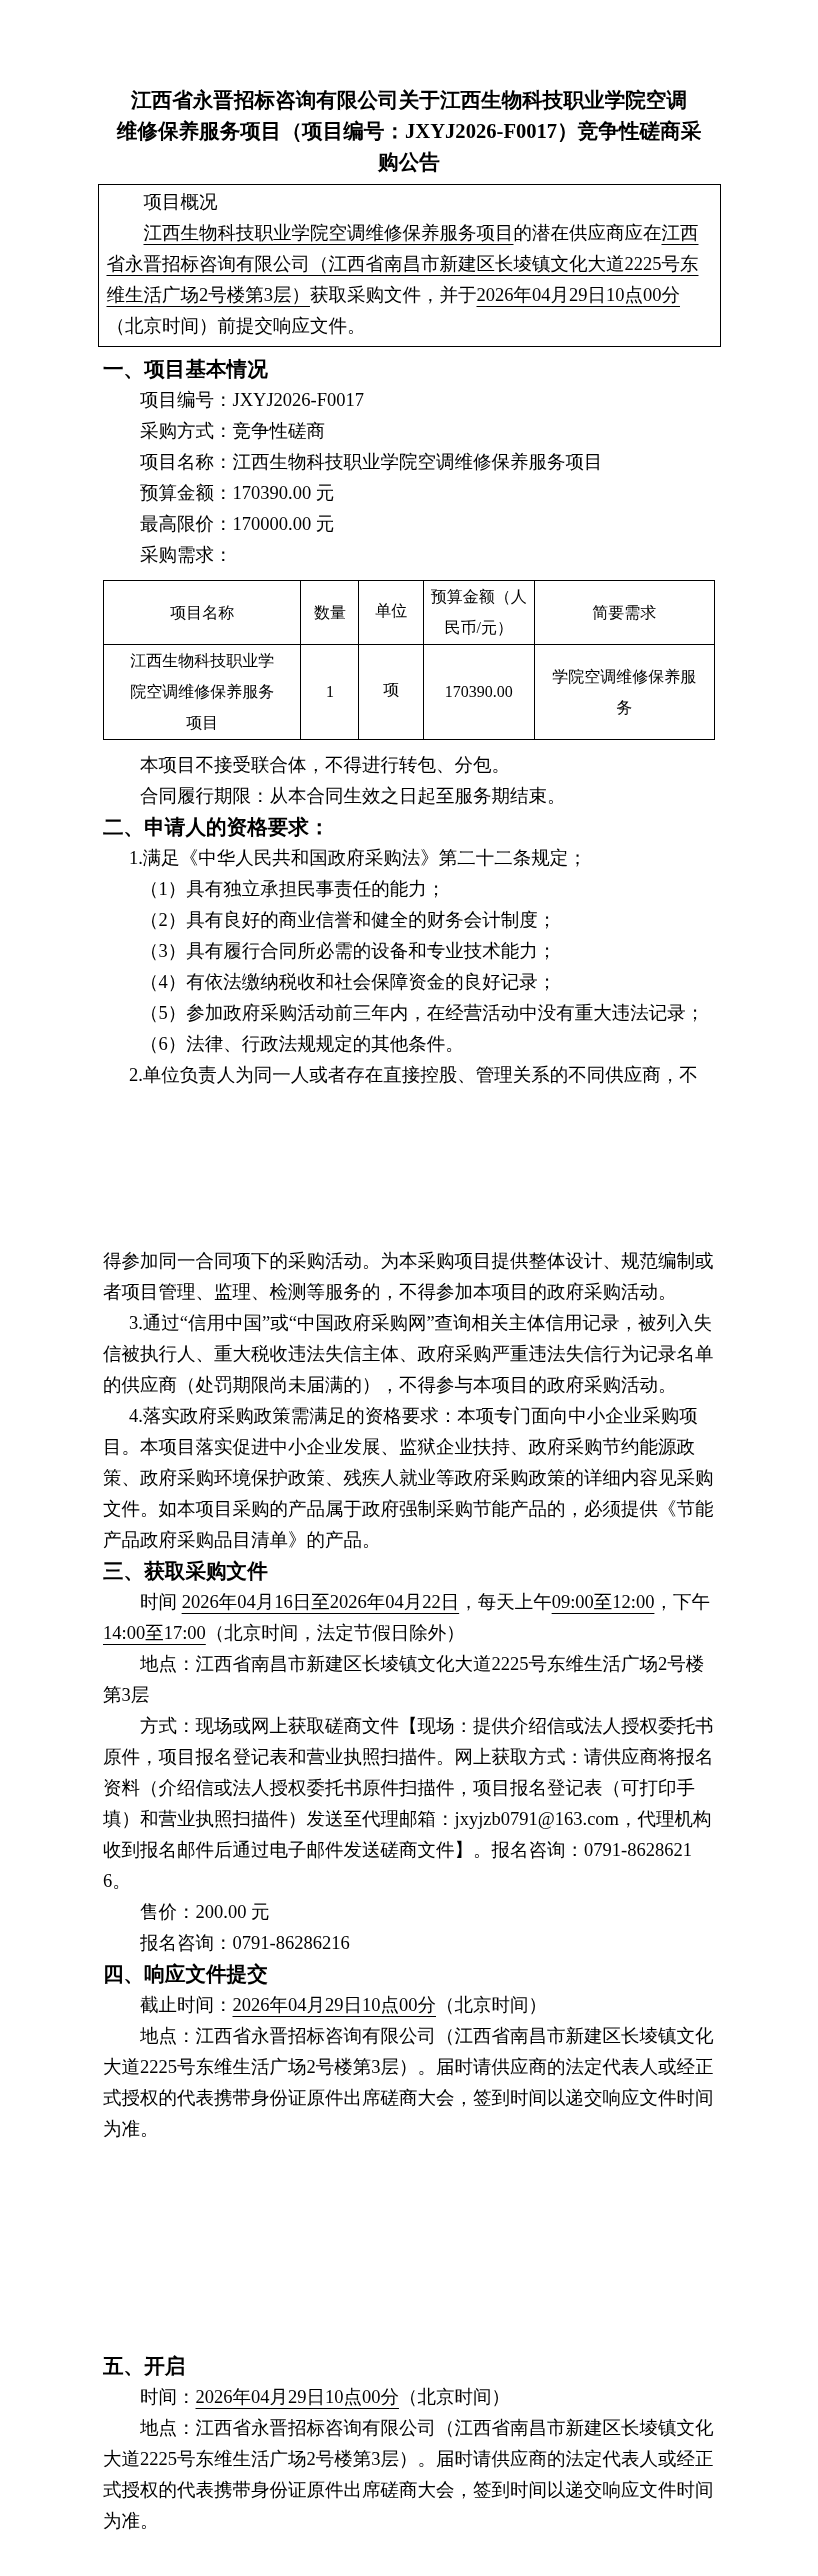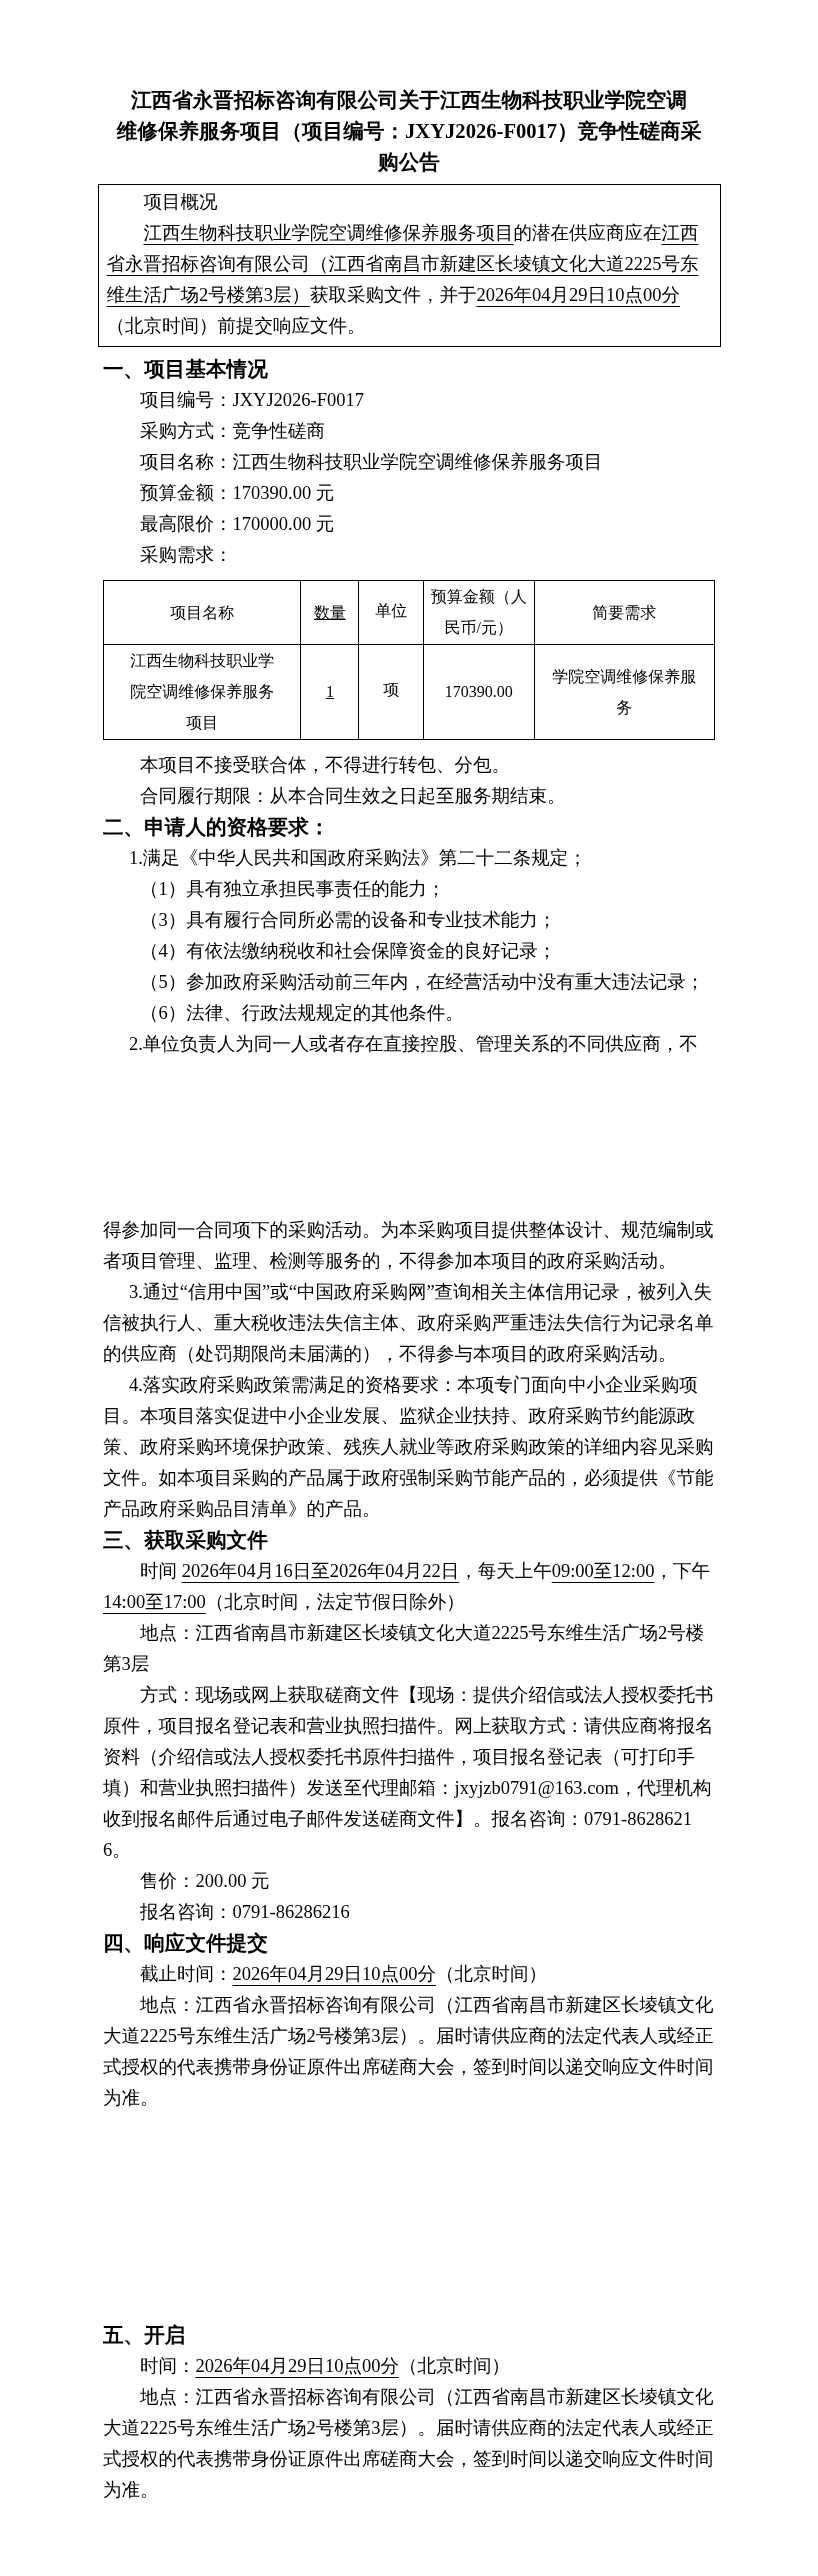--- a/index.html
+++ b/index.html
@@ -43,21 +43,21 @@
   table.req th,table.req td{
     border:1px solid #000;
     font-weight:normal;
     text-align:center;
     vertical-align:middle;
     line-height:31px;
     padding:0 3.1px;
     word-break:break-all;
   }
   table.req .c1{width:190px;padding:0 19.6px;}
-  table.req .c2{width:59px;text-decoration:underline;}
+  table.req .c2{width:59px;}
   table.req .c3{width:67px;font-family:Liberation Mono, monospace;}
   table.req .c4{width:120px;padding:0 3.1px;}
   table.req .c5{width:182px;padding:0 14.4px;}
   table.req thead th{height:63px;}
   table.req tbody td{height:94px;}
   .spacer-a{height:155px;}
   .spacer-b{height:206px;}
 </style>
 </head>
 <body>
@@ -110,20 +110,21 @@
       </tr>
     </tbody>
   </table>
 
   <p class="para">本项目不接受联合体，不得进行转包、分包。</p>
   <p class="para">合同履行期限：从本合同生效之日起至服务期结束。</p>
 
   <h2 class="sec-h">二、申请人的资格要求：</h2>
   <p class="para ind14">1.满足《中华人民共和国政府采购法》第二十二条规定；</p>
   <p class="para">（1）具有独立承担民事责任的能力；</p>
+  <p class="para">（2）具有良好的商业信誉和健全的财务会计制度；</p>
   <p class="para">（3）具有履行合同所必需的设备和专业技术能力；</p>
   <p class="para">（4）有依法缴纳税收和社会保障资金的良好记录；</p>
   <p class="para">（5）参加政府采购活动前三年内，在经营活动中没有重大违法记录；</p>
   <p class="para">（6）法律、行政法规规定的其他条件。</p>
   <p class="para ind14">2.单位负责人为同一人或者存在直接控股、管理关系的不同供应商，不</p>
 
   <div class="spacer-a"></div>
 
   <p class="para noind">得参加同一合同项下的采购活动。为本采购项目提供整体设计、规范编制或者项目管理、监理、检测等服务的，不得参加本项目的政府采购活动。</p>
   <p class="para ind14">3.通过“信用中国”或“中国政府采购网”查询相关主体信用记录，被列入失信被执行人、重大税收违法失信主体、政府采购严重违法失信行为记录名单的供应商（处罚期限尚未届满的），不得参与本项目的政府采购活动。</p>

